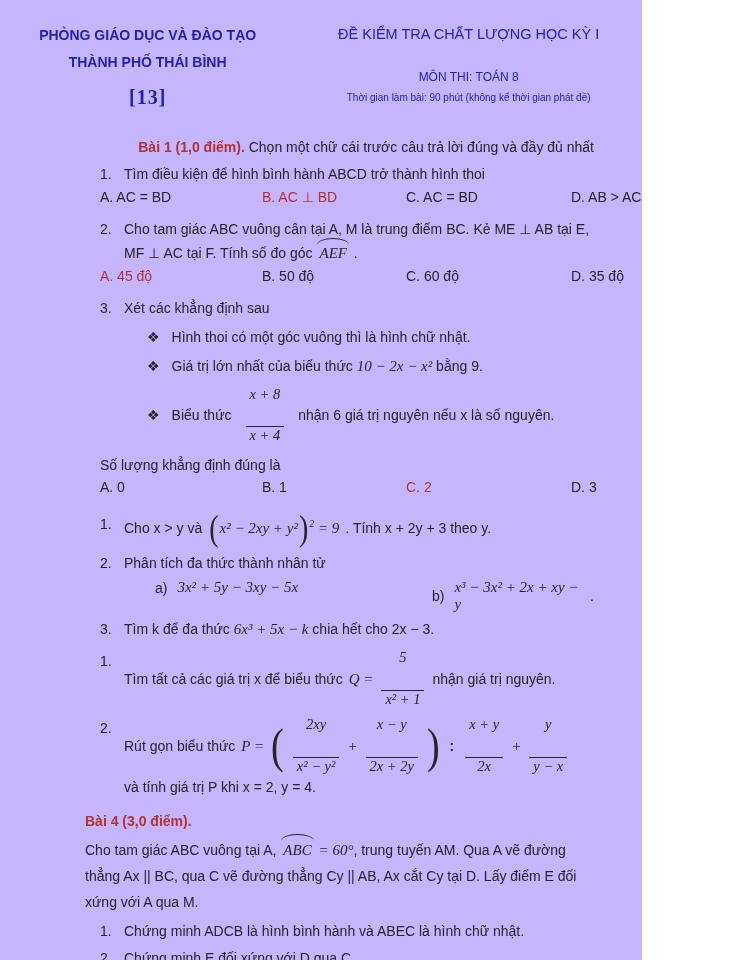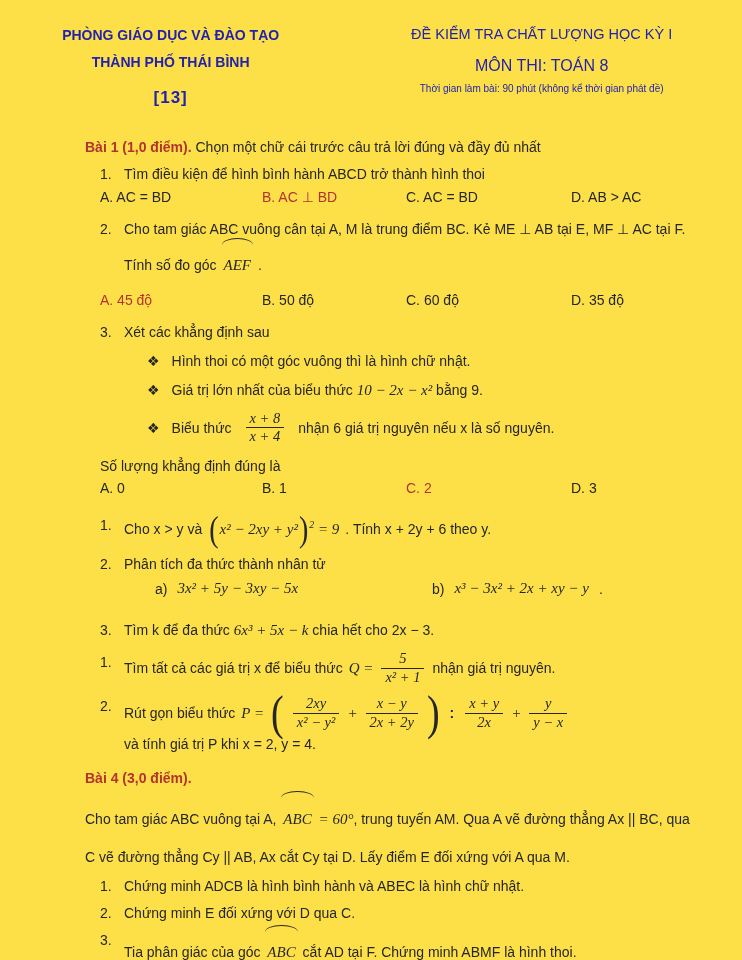--- a/index.html
+++ b/index.html
@@ -4,61 +4,61 @@
 <style>
   :root{
     --blue:#2222ae;
     --red:#b23430;
     --ink:#262626;
     --rule:#999999;
   }
   html,body{margin:0;padding:0;background:#ffffff;}
   .page{
     position:relative;
-    width:742px;height:960px;
-    background:#fde047;
+    width:642px;height:960px;
+    background:#c4b5fd;
     font-family:"Liberation Sans",sans-serif;
     font-size:14px;color:var(--ink);
     overflow:hidden;
   }
   
   .hdr{display:flex;padding-top:22px;}
   .hdr-left{width:46%;text-align:center;color:var(--blue);font-weight:bold;line-height:27px;}
   .hdr-right{width:54%;text-align:center;color:var(--blue);font-weight:normal;}
   .hdr-right .l1{font-size:14.5px;line-height:24px;}
-  .hdr-right .l2{font-size:16px;margin-top:11px;}
+  .hdr-right .l2{font-size:12px;margin-top:24px;}
   .hdr-right .l3{font-size:10px;margin-top:8px;}
-  .hdr-code{margin-top:8px;font-family:Liberation Sans, sans-serif;font-size:17px;letter-spacing:1px;}
+  .hdr-code{margin-top:8px;font-family:Liberation Serif, serif;font-size:20px;letter-spacing:1px;}
   
   .content{padding:0 48px 0 85px;}
   .btitle{color:var(--red);font-weight:bold;}
   .sec-head{margin-top:10px;line-height:24px;}
-  .sec-head.first{margin-top:24px;}
+  .sec-head.first{margin-top:24px;text-align:right;}
   .qrow{display:flex;padding-left:15px;margin:3px 0;line-height:24px;}
   .qnum{flex:0 0 24px;}
   .qbody{flex:1;}
   .optrow{position:relative;height:25px;margin:2px 0;}
   .opt{position:absolute;top:0;white-space:nowrap;}
   .opt[data-hl="true"]{color:var(--red);}
   .o1{left:15px}.o2{left:177px}.o3{left:321px}.o4{left:486px}
   .brow{display:flex;gap:12px;padding-left:62px;margin:5px 0;line-height:24px;align-items:center;}
   .brow .btxt{display:inline;}
   .closing{margin:4px 0 2px 15px;line-height:24px;}
   
   .math{font-family:"Liberation Serif",serif;font-style:italic;font-size:15px;}
   .math sup{font-size:10px;font-style:italic;}
   .frac{display:inline-flex;flex-direction:column;text-align:center;vertical-align:middle;
-        line-height:1.2;font-family:"Liberation Serif",serif;font-style:italic;font-size:14.5px;margin:0 2px;}
+        line-height:1.2;font-family:"Liberation Serif",serif;font-style:italic;font-size:14.5px;margin:0 2px;gap:23px;}
   .frac .fn{padding:0 4px;}
   .frac .fd{border-top:1.3px solid currentColor;padding:0 4px;}
   .bigp{font-family:"Liberation Serif",serif;font-style:normal;font-size:28px;line-height:1;
         display:inline-block;vertical-align:middle;transform:scaleY(1.25);font-weight:300;padding:0 1px;}
   .bigp2{font-size:38px;}
   .divop{font-weight:bold;padding:0 3px;vertical-align:middle;}
-  .anghat{position:relative;font-family:"Liberation Serif",serif;font-style:italic;padding:12px 3px;display:inline-block;}
+  .anghat{position:relative;font-family:"Liberation Serif",serif;font-style:italic;padding:0 3px;display:inline-block;}
   .anghat::before{content:"";position:absolute;left:1px;right:1px;top:-3px;height:6px;
                   border-top:1.5px solid currentColor;border-radius:50% 50% 0 0 / 100% 100% 0 0;}
   .mline{display:flex;align-items:center;flex-wrap:wrap;column-gap:6px;}
   .abrow{position:relative;height:34px;margin:4px 0;}
   .ab{position:absolute;top:0;display:flex;align-items:center;gap:10px;}
   .a-pos{left:70px}.b-pos{left:347px}
   .para{margin:4px 0;line-height:26px;}
   .tall{margin:8px 0;}
 </style>
 </head>
@@ -149,21 +149,21 @@
 
 
     <div class="qrow tall">
       <span class="qnum">1.</span>
       <span class="qbody mline">
         <span>Cho x &gt; y và</span>
         <span class="math">
           <span class="bigp">(</span><span>x² − 2xy + y²</span><span class="bigp">)</span><sup>2</sup>
           <span>= 9</span>
         </span>
-        <span>. Tính x + 2y + 6 theo y.</span>
+        <span>. Tính x + 2y + 3 theo y.</span>
       </span>
     </div>
 
     <div class="qrow">
       <span class="qnum">2.</span>
       <span class="qbody">Phân tích đa thức thành nhân tử</span>
     </div>
     <div class="abrow">
       <span class="ab a-pos">
         <span>a)</span>

